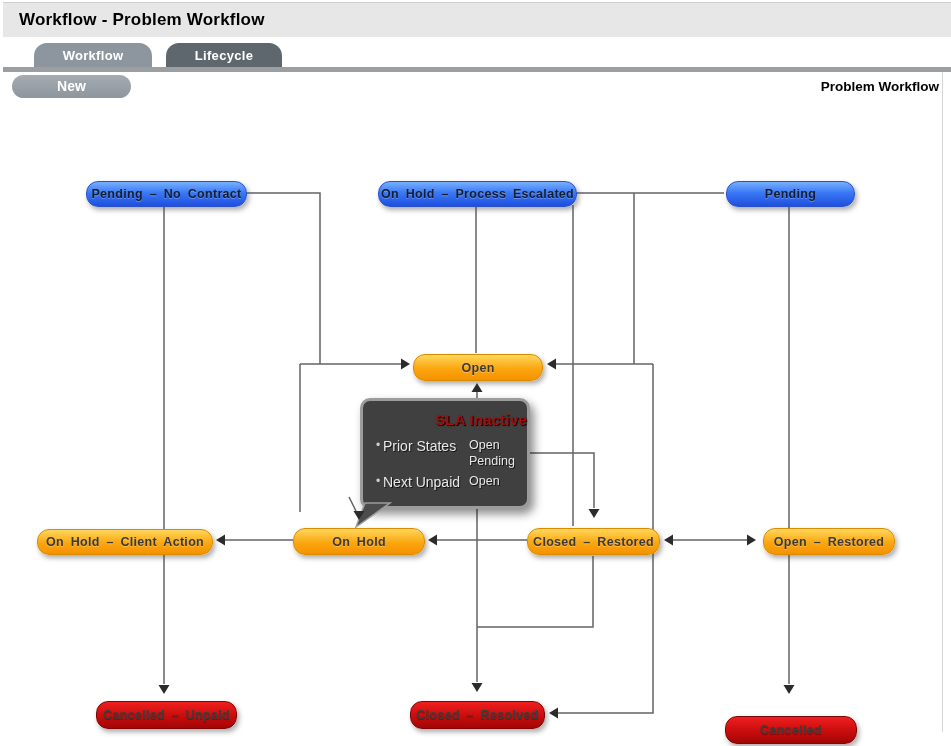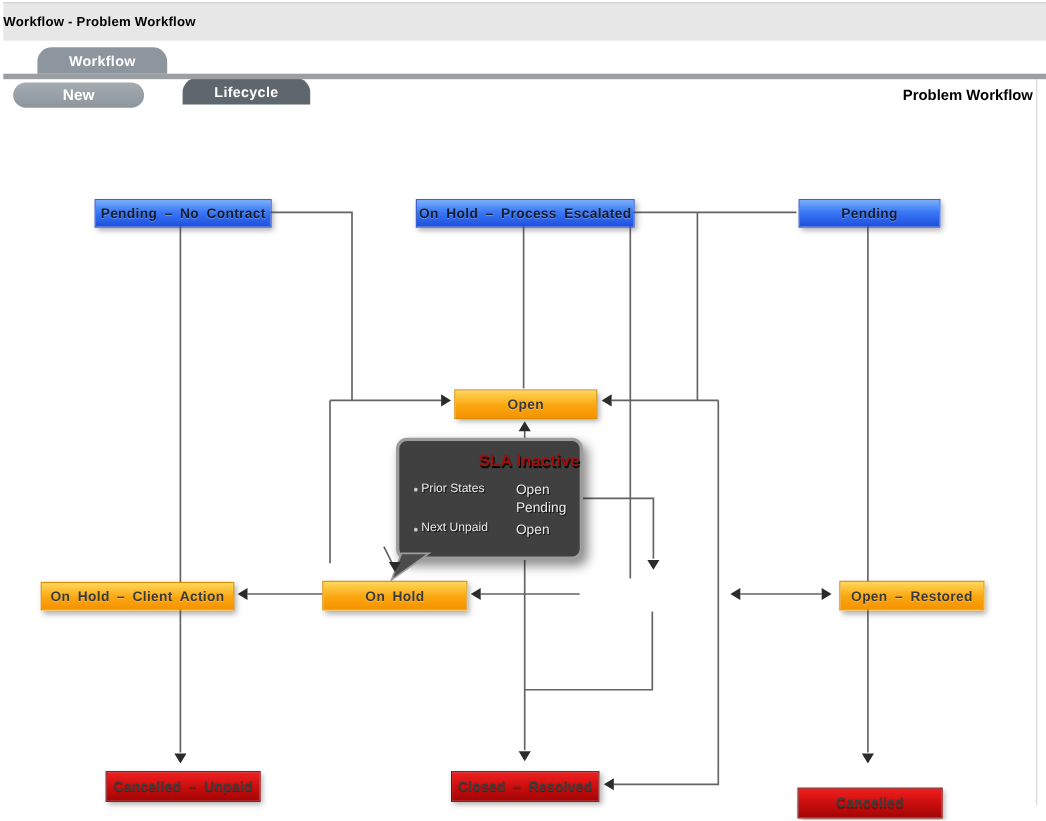--- a/index.html
+++ b/index.html
@@ -2,49 +2,49 @@
 <html><head>
 <meta charset="utf-8">
 <style>
   html,body{margin:0;padding:0;background:#fff;}
   .page{position:relative;width:951px;height:746px;overflow:hidden;
         font-family:"Liberation Sans",sans-serif;background:#ffffff;}
 
   
   .titlebar{position:absolute;left:3px;top:2px;right:0;height:34px;
             background:#e7e7e7;border-top:1px solid #cfcfcf;}
-  .titlebar .title{font-size:12px;font-weight:bold;color:#000;
-                   line-height:34px;letter-spacing:.2px;}
+  .titlebar .title{font-size:17px;font-weight:bold;color:#000;
+                   line-height:34px;padding-left:16px;letter-spacing:.2px;}
 
   
   .tabrow{position:absolute;left:0;top:43px;width:951px;height:24px;}
   .tab{position:absolute;top:0;height:24px;border-radius:13px 13px 0 0;
        color:#fff;font-size:13px;font-weight:bold;text-align:center;
        line-height:25px;cursor:pointer;letter-spacing:.3px;}
   .tab.inactive{background:#8d969e;}
   .tab.active{background:#5d676d;}
   .tab-workflow{left:34px;width:118px;}
-  .tab-lifecycle{left:166px;width:116px;margin-top:28px;}
+  .tab-lifecycle{left:166px;width:116px;}
   .tabbar{position:absolute;left:3px;top:67px;width:948px;height:5px;background:#9b9fa2;}
 
   
   .newbtn{position:absolute;left:12px;top:75px;width:119px;height:23px;border-radius:12px;
           background:linear-gradient(#a4acb2,#8d969c);color:#fff;font-size:14px;
           font-weight:bold;text-align:center;line-height:23px;cursor:pointer;}
   .ctxlabel{position:absolute;top:79px;right:12px;font-size:13.5px;font-weight:bold;color:#000;}
 
   .right-border{position:absolute;left:942px;top:72px;width:1px;height:660px;background:#d6d6d6;}
 
   
   .stage{position:absolute;left:0;top:0;width:951px;height:746px;}
   svg.wires{position:absolute;left:0;top:0;}
   #wires{z-index:1;}
   #wires-top{z-index:5;}
 
-  .node{position:absolute;z-index:2;border-radius:0;text-align:center;
+  .node{position:absolute;z-index:2;border-radius:12px;text-align:center;
         font-weight:bold;font-size:12.5px;letter-spacing:.3px;word-spacing:3px;
         box-shadow:2px 3px 5px rgba(70,70,70,.45);cursor:pointer;
         display:flex;align-items:center;justify-content:center;}
   .node.blue{background:linear-gradient(180deg,#77b0fd 0%,#3a78f5 45%,#1e4fdd 100%);
              border:1px solid #2a52c8;color:#141e2e;
              text-shadow:0 1px 0 rgba(255,255,255,.25);}
   .node.orange{background:linear-gradient(180deg,#ffd75c 0%,#fba60f 55%,#f59200 100%);
                border:1px solid #d98c00;color:#3a3a3a;
                text-shadow:0 1px 0 rgba(255,255,255,.3);}
   .node.red{background:linear-gradient(180deg,#ef1f1f 0%,#cc0e0e 50%,#a30505 100%);
@@ -53,21 +53,21 @@
 
   
   .tooltip{position:absolute;z-index:4;left:360px;top:398px;width:170px;height:111px;
            background:#404040;border:3px solid #9c9c9c;border-radius:10px;
            box-shadow:4px 5px 10px rgba(0,0,0,.45);box-sizing:border-box;
            padding:8px 0 0 10px;}
   .tt-title{color:#a50d0d;font-size:15px;font-weight:bold;
             text-shadow:1px 1px 1px #000;margin:2px 0 10px 6px;letter-spacing:.2px;text-align:right;}
   .tt-row{display:flex;margin:0 0 4px 0;}
   .tt-bullet{color:#cfcfcf;font-size:12px;width:10px;text-align:center;}
-  .tt-label{color:#e8e8e8;font-size:11px;width:86px;text-shadow:1px 1px 0 #141414;}
+  .tt-label{color:#e8e8e8;font-size:14px;width:86px;text-shadow:1px 1px 0 #141414;}
   .tt-values{color:#e8e8e8;font-size:12.5px;text-shadow:1px 1px 0 #141414;}
   .tt-values div{margin-bottom:2px;}
 </style>
 </head>
 <body>
 
 <div class="page">
 
   <div class="titlebar">
     <div class="title">Workflow - Problem Workflow</div>
@@ -116,20 +116,21 @@
         <polygon points="673,534.5 673,545.5 664,540" fill="#2b2b2b"></polygon>
         <polygon points="747,534.5 747,545.5 756,540" fill="#2b2b2b"></polygon>
       </svg>
 
     <div class="node blue" style="left: 86px; top: 181px; width: 159px; height: 24px;">Pending – No Contract</div>
       <div class="node blue" style="left: 378px; top: 181px; width: 197px; height: 24px;">On Hold – Process Escalated</div>
       <div class="node blue" style="left: 726px; top: 181px; width: 127px; height: 24px;">Pending</div>
       <div class="node orange" style="left: 413px; top: 354px; width: 128px; height: 25px;">Open</div>
       <div class="node orange" style="left: 37px; top: 529px; width: 174px; height: 24px;">On Hold – Client Action</div>
       <div class="node orange" style="left: 293px; top: 528px; width: 130px; height: 25px;">On Hold</div>
+      <div class="node orange" style="left: 527px; top: 528px; width: 131px; height: 25px;">Closed – Restored</div>
       <div class="node red" style="left: 96px; top: 701px; width: 139px; height: 26px;">Cancelled – Unpaid</div>
       <div class="node orange" style="left: 763px; top: 528px; width: 130px; height: 25px;">Open – Restored</div>
       <div class="node red" style="left: 410px; top: 701px; width: 133px; height: 26px;">Closed – Resolved</div>
       <div class="node red" style="left: 725px; top: 716px; width: 130px; height: 26px;">Cancelled</div>
       <svg id="wires-top" class="wires" width="951" height="746" viewBox="0 0 951 746">
         <polygon points="365,503 390,503 356,527" fill="#4c4c4c" stroke="#9c9c9c" stroke-width="1.5"></polygon>
         <path d="M349 497 L356 511" fill="none" stroke="#636363" stroke-width="1.5"></path>
         <polygon points="353.5,511 364.5,511 359,520" fill="#2b2b2b"></polygon>
       </svg>
 

